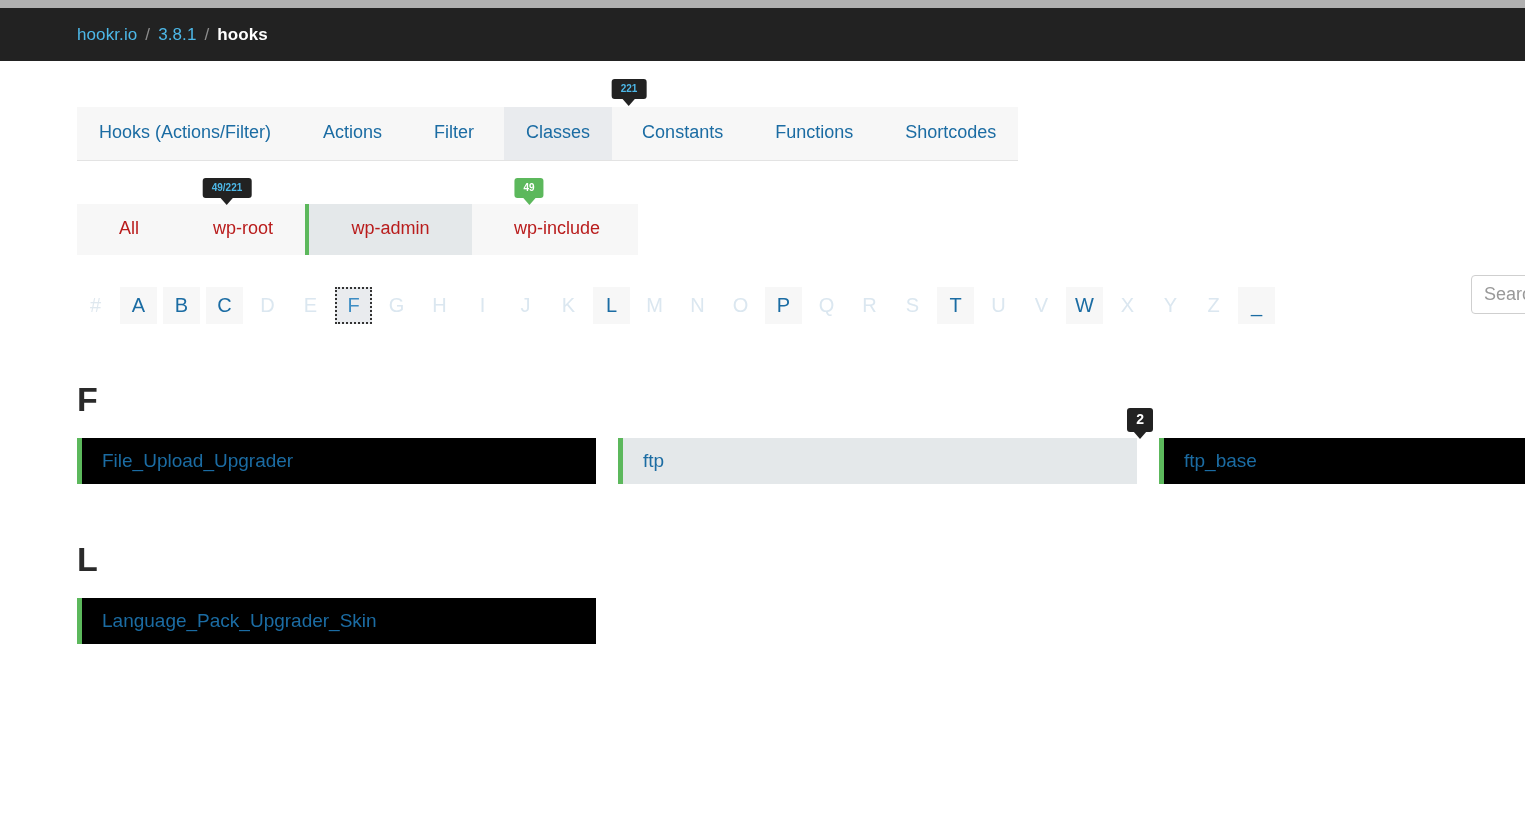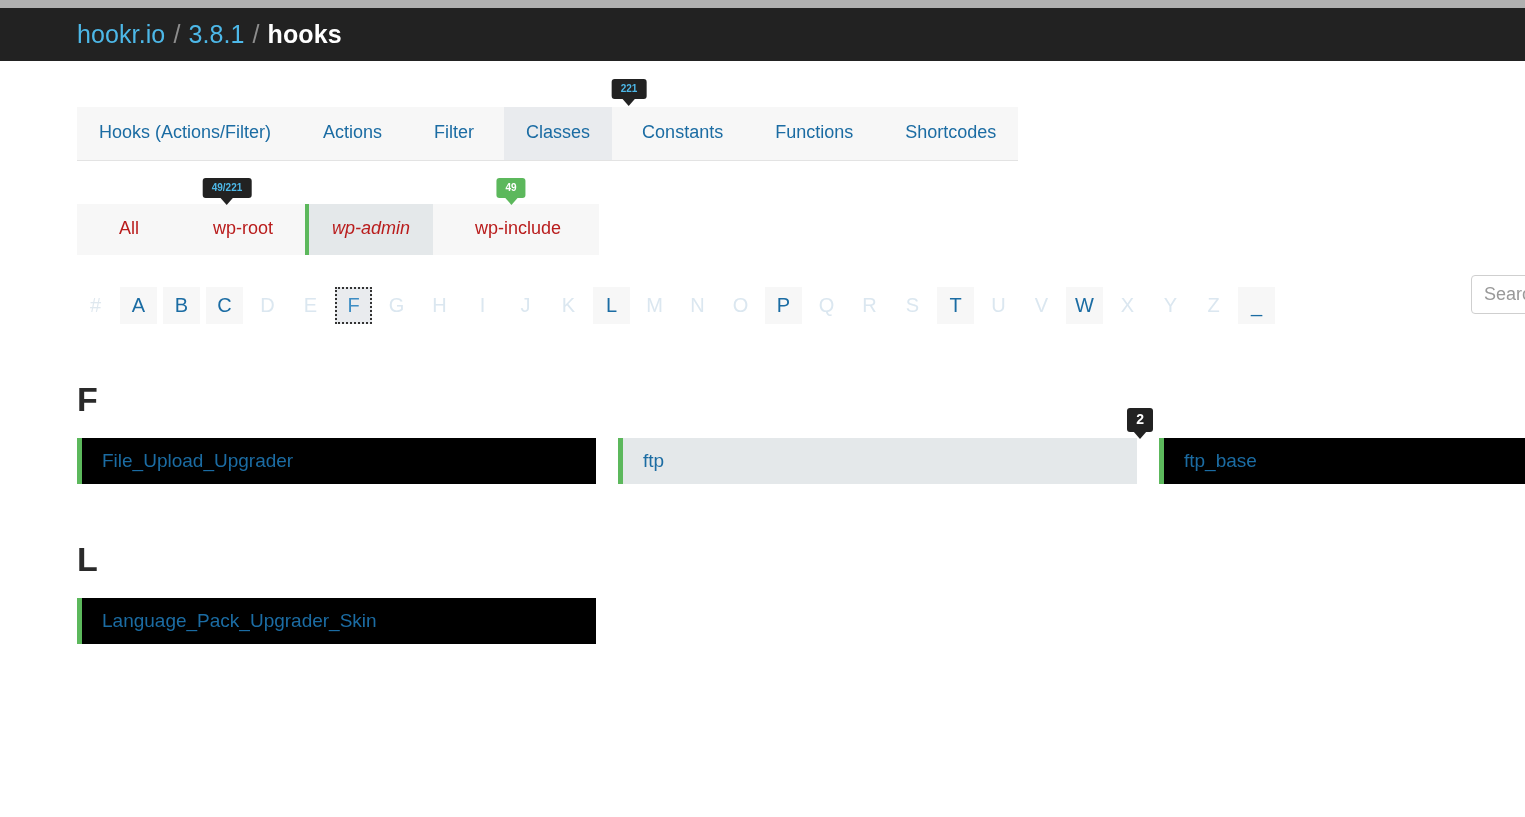--- a/index.html
+++ b/index.html
@@ -20,21 +20,21 @@
 
   
   .navbar {
     height: 53px;
     background: #222222;
     display: flex;
     align-items: center;
     padding-left: 77px;
   }
   .breadcrumb {
-    font-size: 25px;
+    font-size: 17px;
     line-height: 1;
     display: flex;
     align-items: baseline;
     gap: 8px;
     letter-spacing: 0.1px;
   }
   .bc-link {
     color: #4db8e8;
     text-decoration: none;
   }
@@ -105,21 +105,21 @@
   .bubble.green {
     background: #5cb85c;
     color: #ffffff;
   }
   .bubble.green::after {
     border-top-color: #5cb85c;
   }
 
   #bubble-classes { left: 552px; top: -28px; }
   #bubble-all     { left: 150px; top: -26px; }
-  #bubble-wpadmin { left: 434px; top: -26px; }
+  #bubble-wpadmin { left: 452px; top: -26px; }
 
   
   .subtabbar-wrap {
     position: relative;
     margin-top: 43px;
   }
   .subtabbar {
     display: inline-flex;
     background: #f7f7f7;
   }
@@ -127,21 +127,21 @@
     padding: 15px 0 16px 0;
     font-size: 18px;
     color: #b91c1c;
     cursor: pointer;
     text-align: center;
     line-height: 1.1;
     border-left: 4px solid transparent;
   }
   .subtab.st-all      { width: 100px; }
   .subtab.st-wproot   { width: 128px; }
-  .subtab.st-wpadmin  { width: 128px; font-style: italic; }
+  .subtab.st-wpadmin  { width: 167px; }
   .subtab.st-wpinclude{ width: 166px; }
   .subtab.active {
     background: #e4e8ea;
     border-left: 4px solid #5cb85c;
   }
 
   
   .search-box {
     position: absolute;
     left: 1471px;

